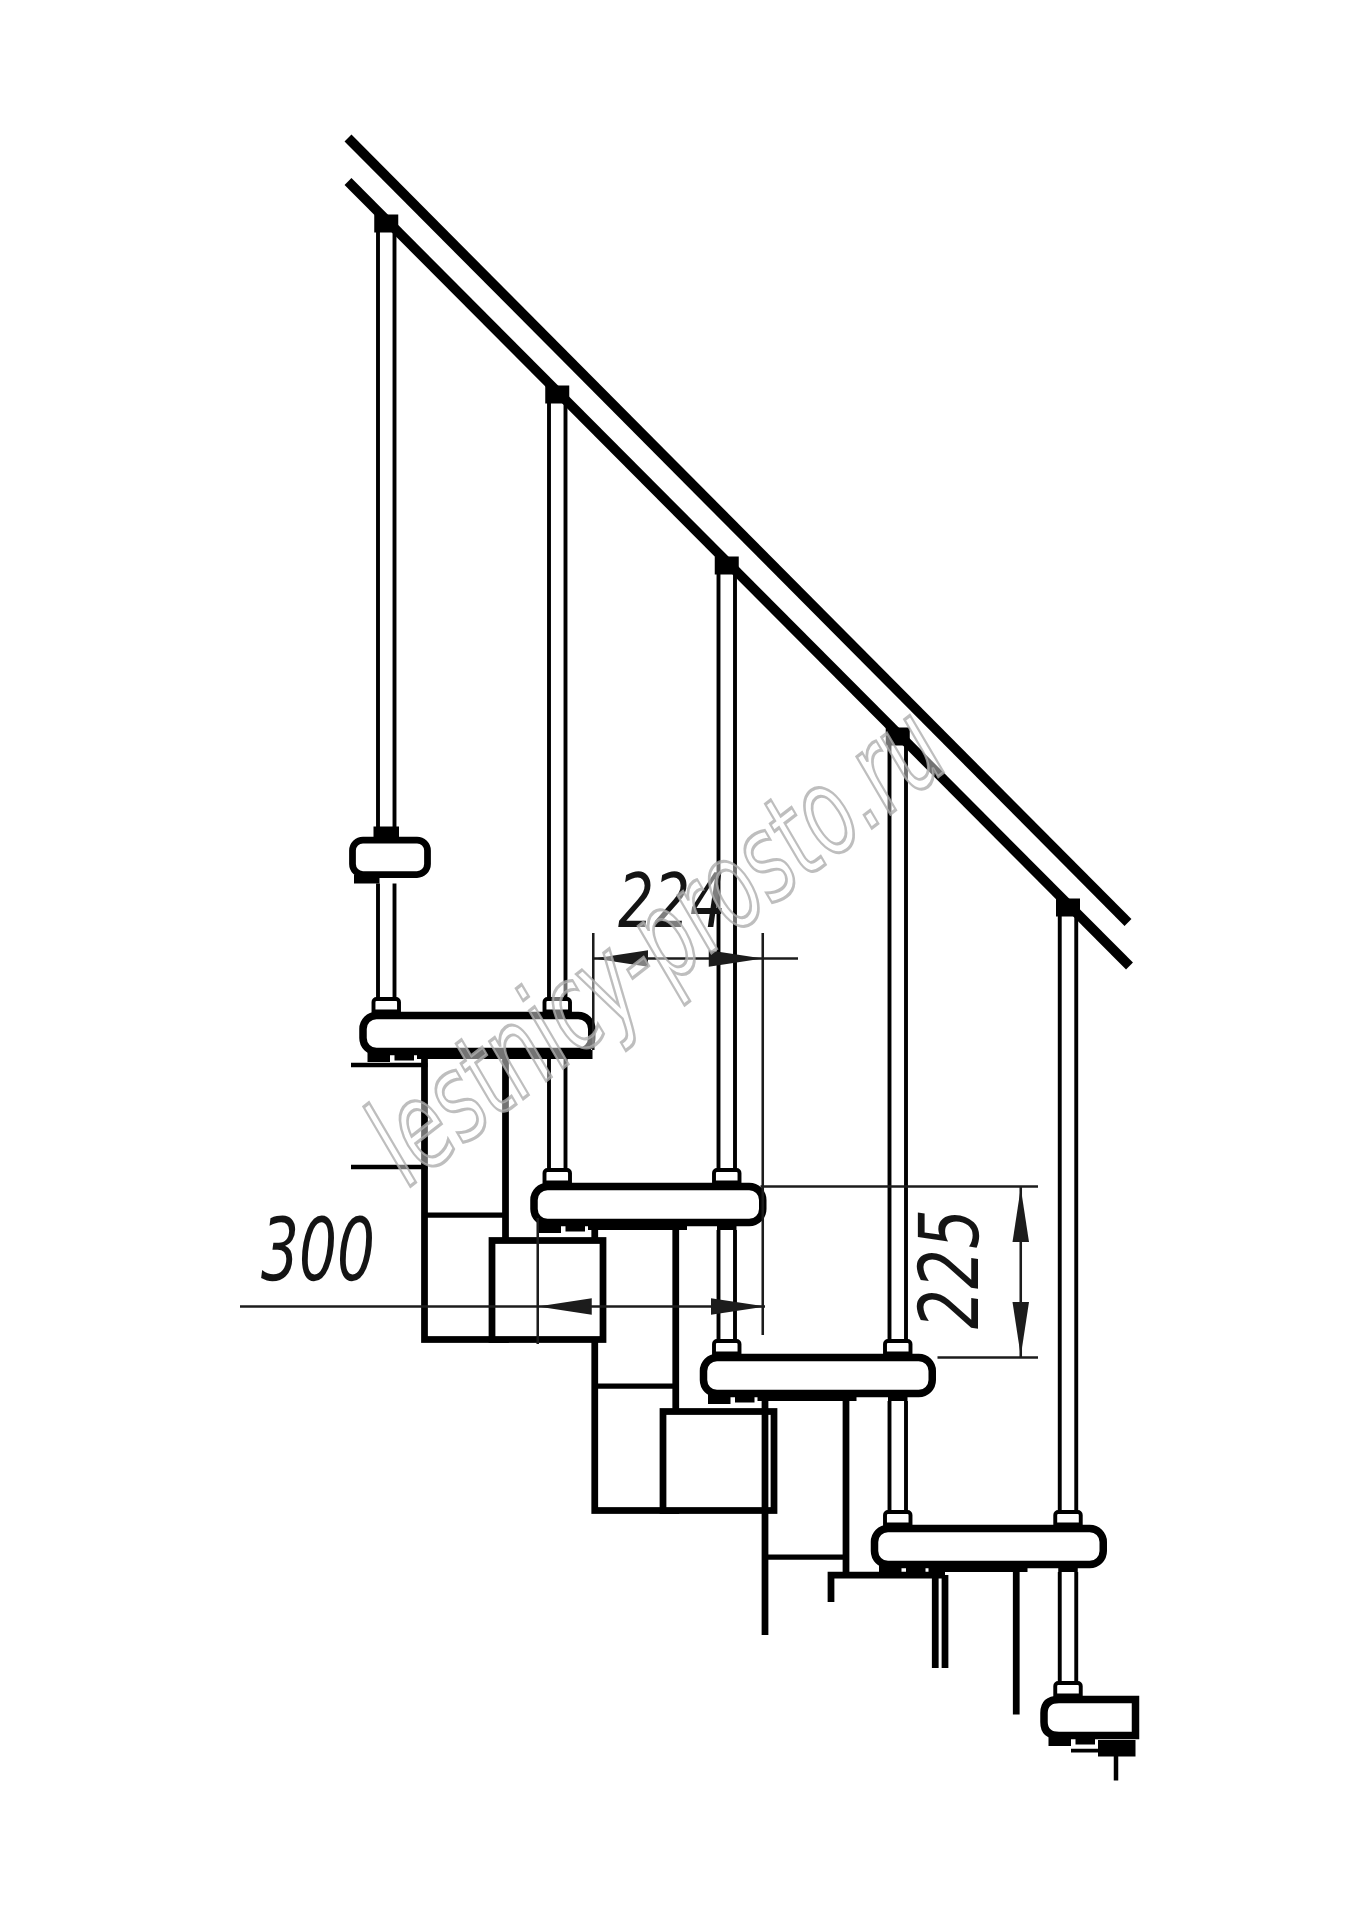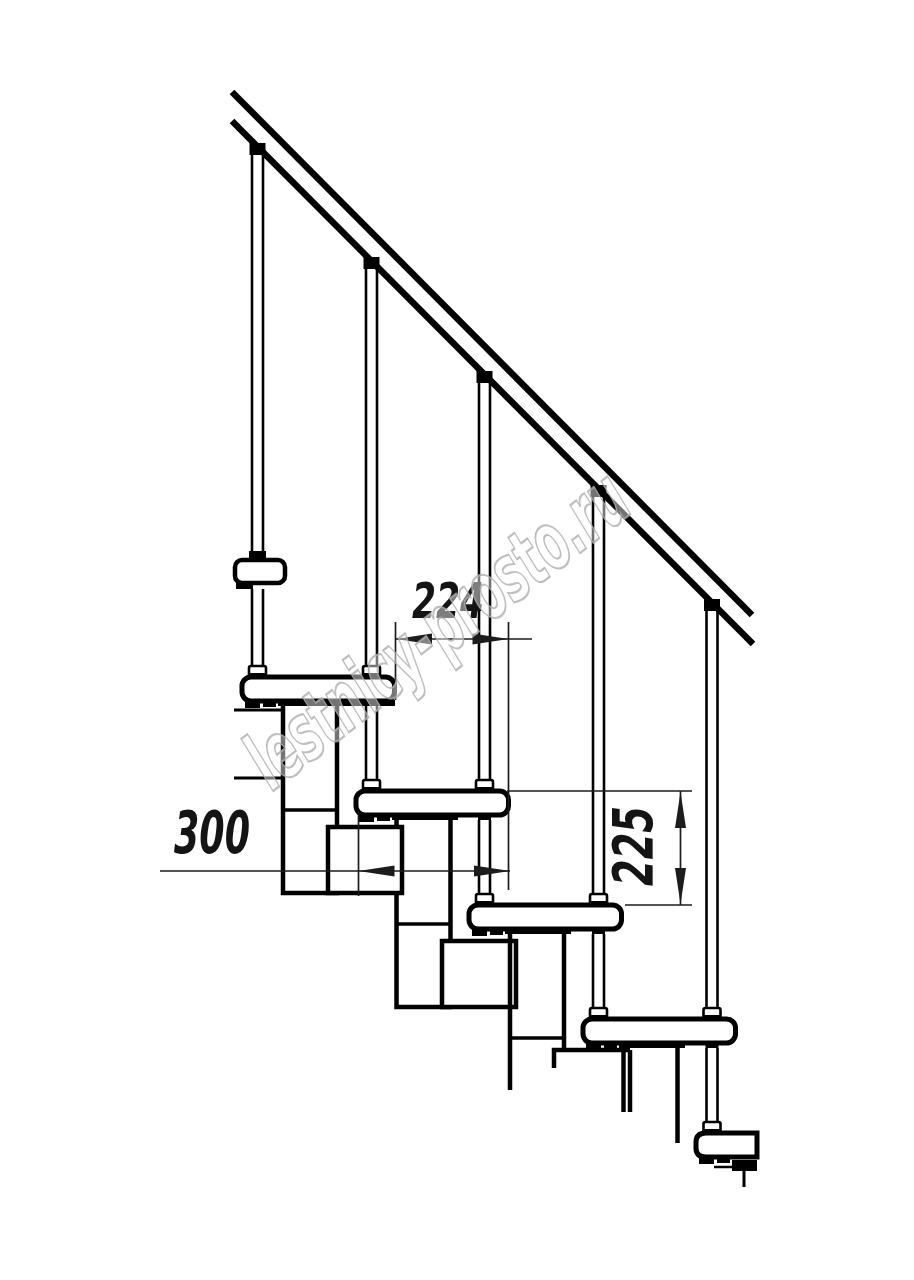--- a/index.html
+++ b/index.html
@@ -1,16 +1,16 @@
 <!DOCTYPE html>
 <html><head>
 <meta charset="utf-8">
 <style>
   html,body{margin:0;padding:0;background:#ffffff;}
-  .stage{position:relative;width:829px;height:1280px;background:#ffffff;overflow:hidden;font-weight:bold;}
+  .stage{position:relative;width:829px;height:1280px;background:#ffffff;overflow:hidden;}
   svg{display:block;}
   svg .ln{stroke:#000;fill:none;}
   svg .w5{stroke-width:5;}
   svg .w45{stroke-width:4.5;}
   svg .w65{stroke-width:6.5;}
   svg .w3{stroke-width:3;}
   svg .w26{stroke-width:2.6;}
   svg .white{fill:#ffffff;}
   svg .blk{fill:#000;stroke:none;}
   svg .dimln{stroke:#1c1c1c;stroke-width:1.7;fill:none;}

